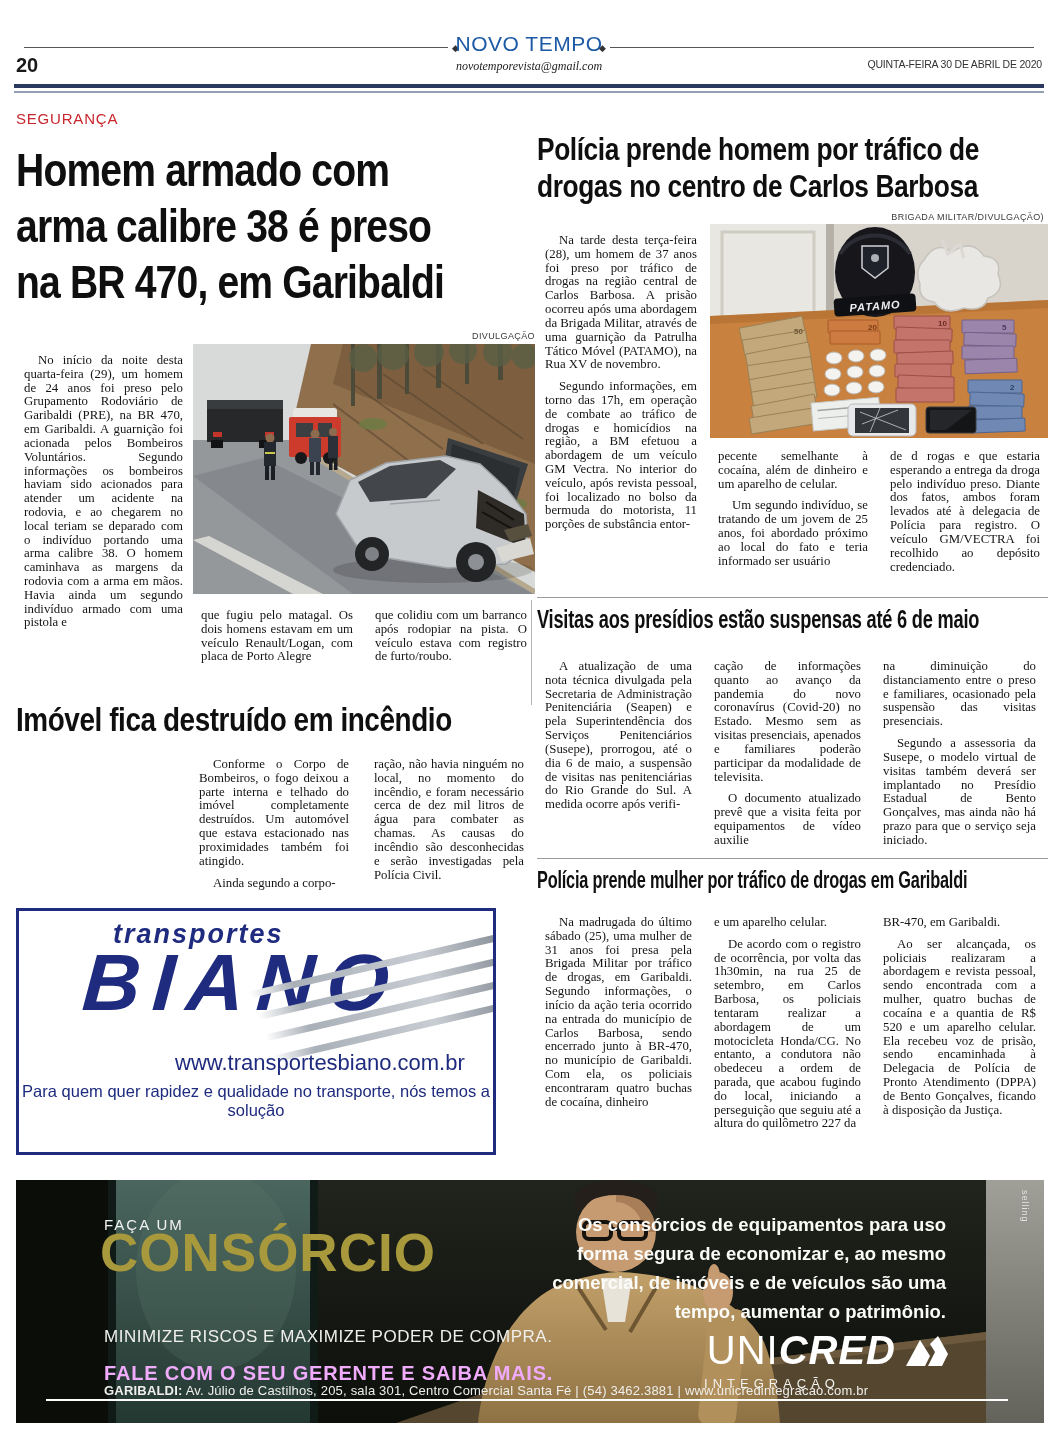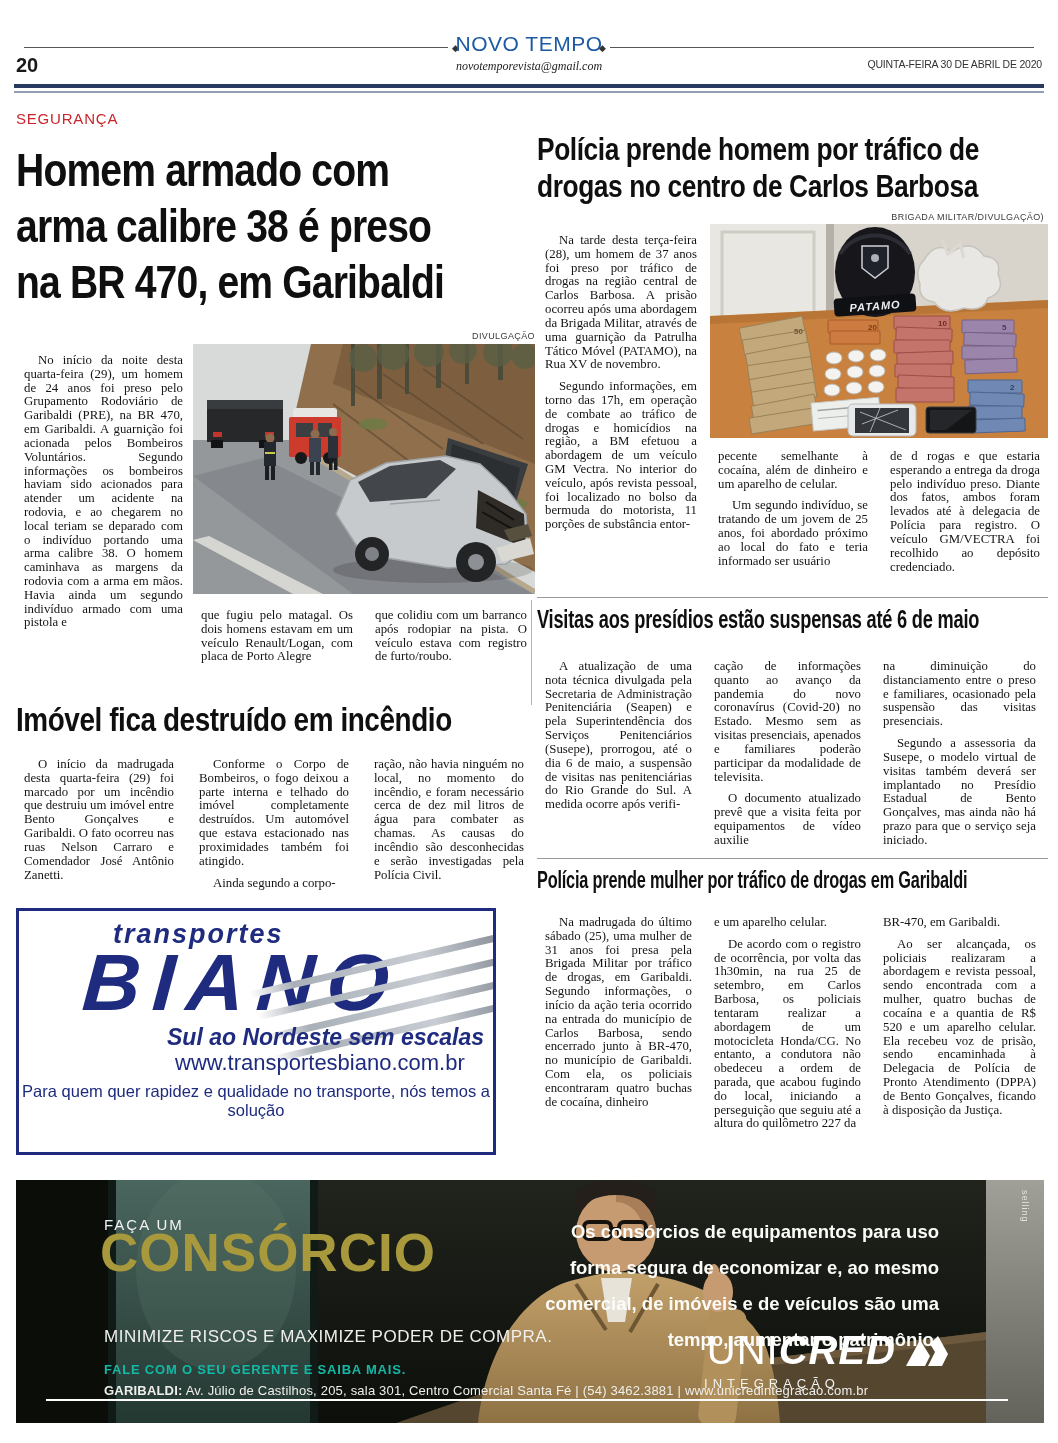--- a/index.html
+++ b/index.html
@@ -51,27 +51,27 @@
   .biano .b-slogan{position:absolute;left:0;right:0;top:171px;text-align:center;font-size:16.5px;color:var(--biano_blue);}
   .biano .b-contact{position:absolute;left:12px;top:207px;font-size:21.5px;color:var(--biano_blue);letter-spacing:.5px;}
   
   .unicred{position:absolute;left:16px;top:1180px;width:1028px;height:243px;overflow:hidden;background:#10130e;}
   .unicred .overlay{position:absolute;inset:0;}
   .u-kicker{position:absolute;left:88px;top:36px;font-size:15px;letter-spacing:2px;color:#f2f2f2;}
   .u-headline{position:absolute;left:84px;top:50px;font-size:53px;line-height:46px;font-weight:700;
               letter-spacing:1px;color:var(--unicred_gold);}
   .u-headline p{margin:0;}
   .u-sub{position:absolute;left:88px;top:147px;font-size:17px;letter-spacing:.5px;color:#f0efec;}
-  .u-cta{position:absolute;left:88px;top:182px;font-size:13px;font-weight:700;letter-spacing:.8px;color:#14b8a6;}
+  .u-cta{position:absolute;left:88px;top:182px;font-size:20px;font-weight:700;letter-spacing:.8px;color:#f0abfc;}
   .u-address{position:absolute;left:88px;top:203px;font-size:13px;color:#efeeea;letter-spacing:.2px;}
   .u-address b{font-weight:700;}
   .u-line{position:absolute;left:30px;top:219px;width:962px;height:2px;background:#fdfdfb;}
   .u-body{position:absolute;right:98px;top:30px;text-align:right;font-size:18.5px;line-height:29px;
           font-weight:700;color:#fbfbf8;}
-  .u-body p{margin:7px;}
+  .u-body p{margin:0;}
   .u-logo{position:absolute;right:96px;top:148px;color:#fff;white-space:nowrap;}
   .u-logo .uni{font-size:40px;font-weight:400;letter-spacing:1px;}
   .u-logo .cred{font-size:40px;font-weight:700;font-style:italic;letter-spacing:1px;}
   .u-logo .mark{display:inline-block;vertical-align:-4px;margin-left:8px;}
   .u-logosub{position:absolute;right:204px;top:196px;font-size:13px;letter-spacing:5px;color:#f2f2ef;}
   .u-selling{position:absolute;right:14px;top:10px;writing-mode:vertical-rl;font-size:9px;color:#e4e4e0;letter-spacing:1px;}
 </style>
 </head>
 <body>
 
@@ -342,39 +342,35 @@
   <div class="bodycol cont" style="left:706px;top:652px;width:163px;height:202px;">
       <p>cação de informações quanto ao avanço da pandemia do novo coronavírus (Covid-20) no Estado. Mesmo sem as visitas presenciais, apenados e familiares poderão participar da modalidade de televisita.</p>
       <p>O documento atualizado prevê que a visita feita por equipamentos de vídeo auxilie</p>
     </div>
   <div class="bodycol cont" style="left:875px;top:652px;width:169px;height:202px;">
       <p>na diminuição do distanciamento entre o preso e familiares, ocasionado pela suspensão das visitas presenciais.</p>
       <p>Segundo a assessoria da Susepe, o modelo virtual de visitas também deverá ser implantado no Presídio Estadual de Bento Gonçalves, mas ainda não há prazo para que o serviço seja iniciado.</p>
     </div>
 
   <div class="hl hl-imovel">Imóvel fica destruído em incêndio</div>
-  <div class="bodycol" style="left:16px;top:750px;width:166px;height:155px;">
-      <p>O início da madrugada desta quarta-feira (29) foi marcado por um incêndio que destruiu um imóvel entre Bento Gonçalves e Garibaldi. O fato ocorreu nas ruas Nelson Carraro e Comendador José Antônio Zanetti.</p>
-    </div>
   <div class="bodycol cont" style="left:366px;top:750px;width:166px;height:155px;">
       <p>ração, não havia ninguém no local, no momento do incêndio, e foram necessário cerca de dez mil litros de água para combater as chamas. As causas do incêndio são desconhecidas e serão investigadas pela Polícia Civil.</p>
     </div>
   <div class="bodycol" style="left:191px;top:750px;width:166px;height:155px;">
       <p>Conforme o Corpo de Bombeiros, o fogo deixou a parte interna e telhado do imóvel completamente destruídos. Um automóvel que estava estacionado nas proximidades também foi atingido.</p>
       <p>Ainda segundo a corpo-</p>
     </div>
 
   <div class="biano">
     <div class="b-transportes">transportes</div>
     <div class="b-brand">BIANO</div>
     <div class="stripe" style="left:228px;top:52px;width:250px;"></div>
     <div class="stripe" style="left:236px;top:74px;width:250px;"></div>
     <div class="stripe" style="left:244px;top:96px;width:244px;"></div>
     <div class="stripe" style="left:252px;top:118px;width:236px;"></div>
-    <div class="b-tagline">Sul ao Nordeste sem escalas</div>
     <div class="b-site">www.transportesbiano.com.br</div>
     <div class="b-slogan">Para quem quer rapidez e qualidade no transporte, nós temos a solução</div>
   </div>
 
   <div class="hrule" style="left:537px;top:858px;width:511px;"></div>
   <div class="hl hl-mulher">Polícia prende mulher por tráfico de drogas em Garibaldi</div>
   <div class="bodycol" style="left:537px;top:908px;width:163px;height:256px;">
       <p>Na madrugada do último sábado (25), uma mulher de 31 anos foi presa pela Brigada Militar por tráfico de drogas, em Garibaldi. Segundo informações, o início da ação teria ocorrido na entrada do município de Carlos Barbosa, sendo encerrado junto à BR-470, no município de Garibaldi. Com ela, os policiais encontraram quatro buchas de cocaína, dinheiro</p>
     </div>
   <div class="bodycol cont" style="left:706px;top:908px;width:163px;height:256px;">

